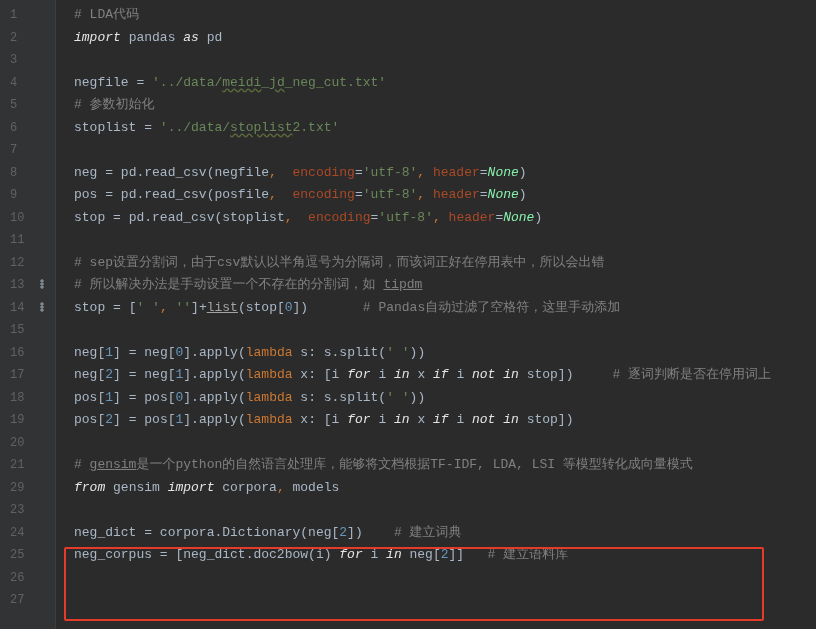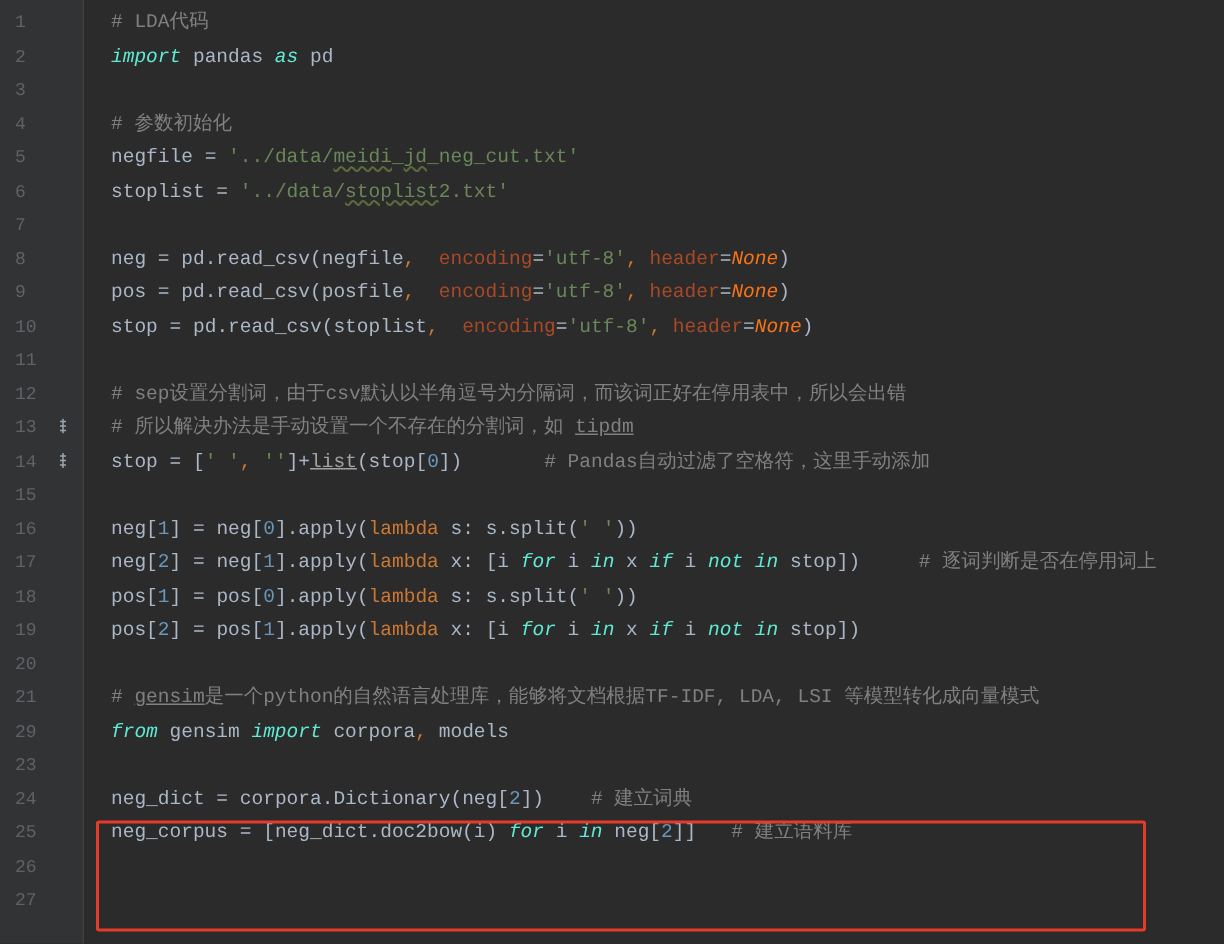--- a/index.html
+++ b/index.html
@@ -46,28 +46,28 @@
     position: relative;
   }
   .code-line {
     height: 22.5px;
     line-height: 22.5px;
     padding-left: 18px;
     white-space: pre;
     position: relative;
   }
   .c-comment { color: #808080; }
-  .c-keyword { color: #5eead4; font-style: italic; }
+  .c-keyword { color: #e5e5e5; font-style: italic; }
   .c-kwplain { color: #cc7832; }
   .c-string  { color: #6a8759; }
   .c-string u { text-decoration: underline wavy #5c6b3a; text-underline-offset: 2px; }
   .c-name    { color: #a9b7c6; }
   .c-param   { color: #aa4926; }
   .c-builtin { color: #a3a3a3; text-decoration: underline; }
-  .c-builtin-i { color: #f97316; font-style: italic; }
+  .c-builtin-i { color: #86efac; font-style: italic; }
   .c-num     { color: #6897bb; }
   .c-op      { color: #a9b7c6; }
   .highlight-box {
     position: absolute;
     border: 2px solid #e43b2a;
     border-radius: 2px;
     pointer-events: none;
     left: 64px;
     width: 700px;
     top: 547px;
@@ -111,22 +111,22 @@
     <div class="gutter-line">23</div>
     <div class="gutter-line">24</div>
     <div class="gutter-line">25</div>
     <div class="gutter-line">26</div>
     <div class="gutter-line">27</div>
   </div>
 <div class="code-area" id="code">
     <div class="code-line"><span class="c-comment"># LDA代码</span></div>
     <div class="code-line"><span class="c-keyword">import</span> <span class="c-name">pandas </span><span class="c-keyword">as</span> <span class="c-name">pd</span></div>
     <div class="code-line"></div>
+    <div class="code-line"><span class="c-name">negfile</span> <span class="c-op">=</span> <span class="c-string">'../data/<u>meidi</u>_<u>jd</u>_neg_cut.txt'</span></div>
     <div class="code-line"><span class="c-comment"># 参数初始化</span></div>
-    <div class="code-line"><span class="c-name">negfile</span> <span class="c-op">=</span> <span class="c-string">'../data/<u>meidi</u>_<u>jd</u>_neg_cut.txt'</span></div>
     <div class="code-line"><span class="c-name">stoplist</span> <span class="c-op">=</span> <span class="c-string">'../data/<u>stoplist</u>2.txt'</span></div>
     <div class="code-line"></div>
     <div class="code-line"><span class="c-name">neg</span> <span class="c-op">=</span> <span class="c-name">pd.read_csv(negfile</span><span class="c-kwplain">,</span>  <span class="c-param">encoding</span><span class="c-op">=</span><span class="c-string">'utf-8'</span><span class="c-kwplain">,</span> <span class="c-param">header</span><span class="c-op">=</span><span class="c-builtin-i">None</span><span class="c-name">)</span></div>
     <div class="code-line"><span class="c-name">pos</span> <span class="c-op">=</span> <span class="c-name">pd.read_csv(posfile</span><span class="c-kwplain">,</span>  <span class="c-param">encoding</span><span class="c-op">=</span><span class="c-string">'utf-8'</span><span class="c-kwplain">,</span> <span class="c-param">header</span><span class="c-op">=</span><span class="c-builtin-i">None</span><span class="c-name">)</span></div>
     <div class="code-line"><span class="c-name">stop</span> <span class="c-op">=</span> <span class="c-name">pd.read_csv(stoplist</span><span class="c-kwplain">,</span>  <span class="c-param">encoding</span><span class="c-op">=</span><span class="c-string">'utf-8'</span><span class="c-kwplain">,</span> <span class="c-param">header</span><span class="c-op">=</span><span class="c-builtin-i">None</span><span class="c-name">)</span></div>
     <div class="code-line"></div>
     <div class="code-line"><span class="c-comment"># sep设置分割词，由于csv默认以半角逗号为分隔词，而该词正好在停用表中，所以会出错</span></div>
     <div class="code-line"><span class="c-comment"># 所以解决办法是手动设置一个不存在的分割词，如 <u>tipdm</u></span></div>
     <div class="code-line"><span class="c-name">stop</span> <span class="c-op">=</span> <span class="c-name">[</span><span class="c-string">' '</span><span class="c-kwplain">,</span> <span class="c-string">''</span><span class="c-name">]+</span><span class="c-builtin">list</span><span class="c-name">(stop[</span><span class="c-num">0</span><span class="c-name">])</span>       <span class="c-comment"># Pandas自动过滤了空格符，这里手动添加</span></div>
     <div class="code-line"></div>

